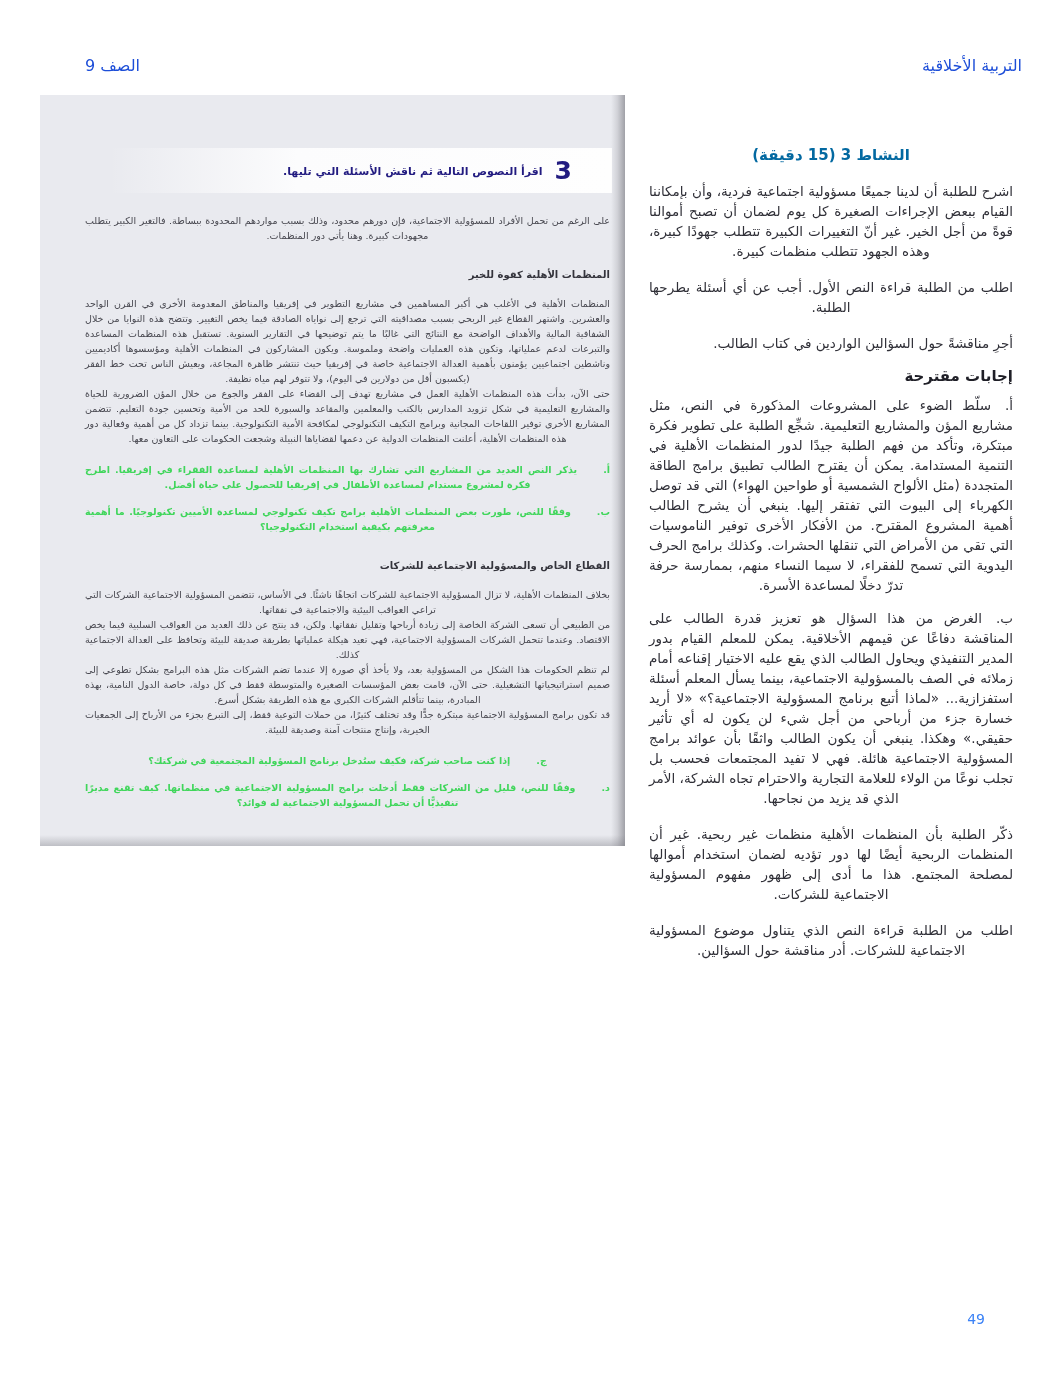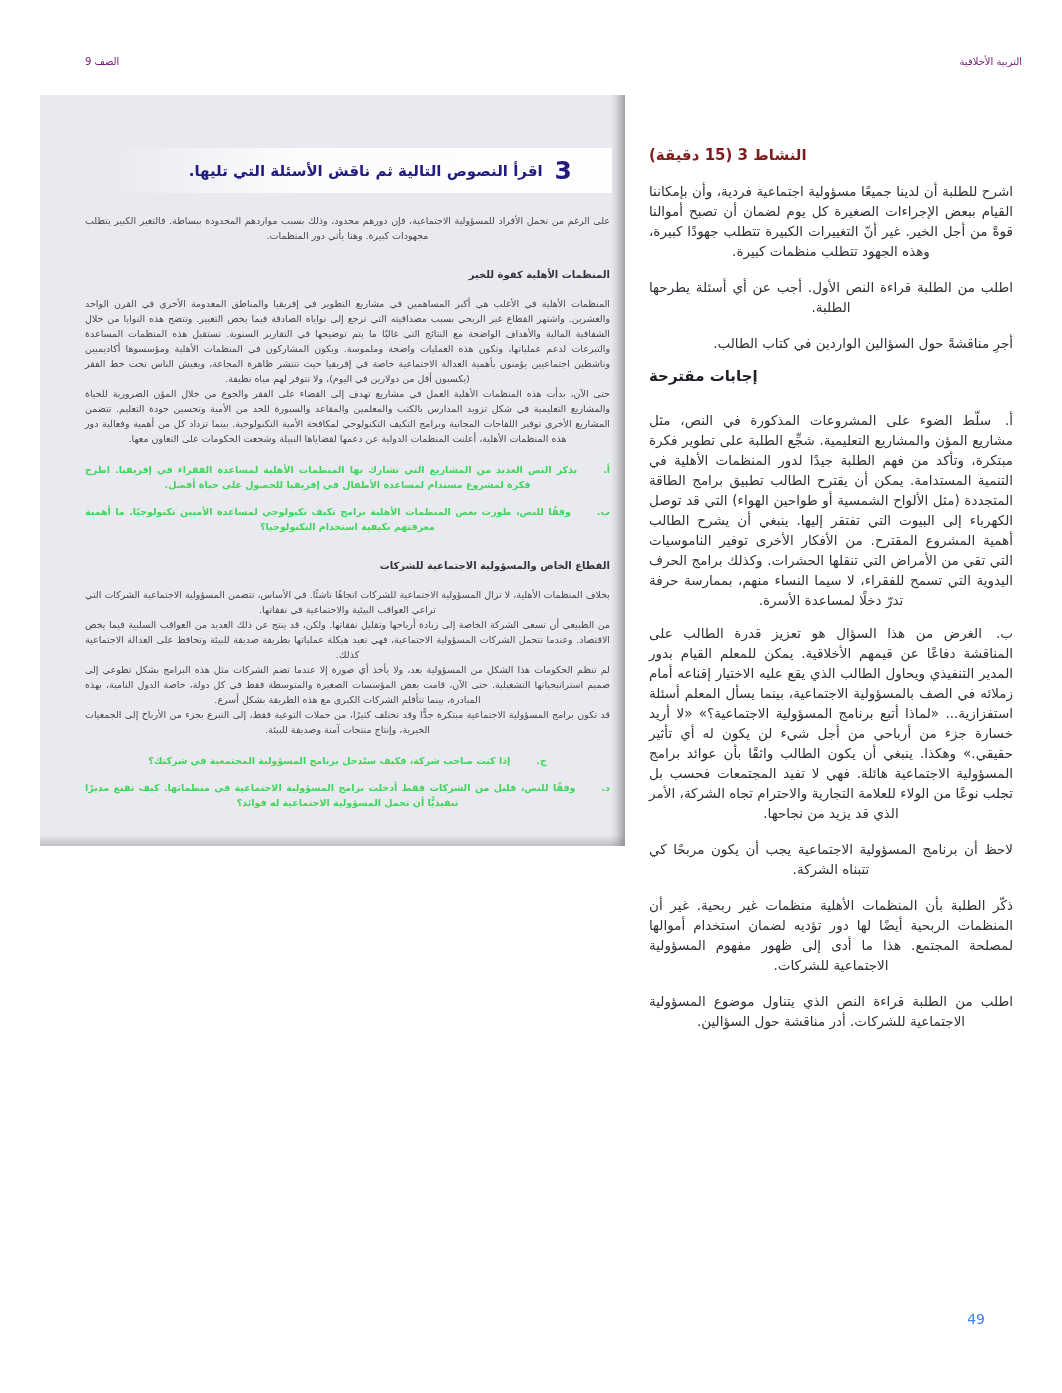--- a/index.html
+++ b/index.html
@@ -1,21 +1,21 @@
 <!DOCTYPE html>
 <html lang="ar" dir="rtl"><head>
 <meta charset="utf-8">
 <style>
   html,body{margin:0;padding:0;}
   body{
     width:1062px;height:1393px;position:relative;background:#ffffff;
     font-family:"DejaVu Sans", sans-serif;direction:rtl;overflow:hidden;
   }
   
-  .hdr{position:absolute;top:56px;font-size:10px;color:#701a75;}
+  .hdr{position:absolute;top:56px;font-size:16px;color:#1d4ed8;}
   .hdr-subject{right:40px;}
   .hdr-grade{left:85px;}
   
   .scan{
     position:absolute;top:95px;left:40px;width:585px;height:751px;
     background:#e9eaef;
   }
   .scan .edge-r{
     position:absolute;top:0;right:0;width:14px;height:100%;
     background:linear-gradient(to left, rgba(100,100,108,0.55), rgba(100,100,108,0.18) 55%, rgba(100,100,108,0));
@@ -26,40 +26,40 @@
     background:linear-gradient(to top, rgba(110,110,118,0.35), rgba(110,110,118,0));
     pointer-events:none;
   }
   .band{
     position:absolute;top:53px;left:0;right:13px;height:45px;
     background:linear-gradient(to left, #fefefe 0%, #fcfcfd 55%, rgba(252,252,253,0) 88%);
     display:flex;align-items:center;justify-content:flex-start;
     padding-right:40px;box-sizing:border-box;gap:12px;direction:rtl;
   }
   .band .num{font-size:25px;font-weight:700;color:#221b80;line-height:1;}
-  .band .txt{font-size:15px;font-weight:700;color:#221b80;padding-top:1px;}
+  .band .txt{font-size:11px;font-weight:700;color:#221b80;padding-top:1px;}
   .scan-body{
     position:absolute;top:118px;right:15px;left:45px;direction:rtl;
     font-size:9.5px;line-height:15px;color:#47474f;
   }
   .bp{margin:0;text-align:justify;text-align-last:center;}
   .bh{margin:24px 0 0 0;font-size:10px;font-weight:700;color:#34343c;text-align:right;}
   .mt{margin-top:14px;}
   .qlist{margin-top:16px;}
   .q{color:#40d65b;font-weight:700;margin:0 0 12px 0;text-align:justify;text-align-last:center;}
   .qm{padding-left:26px;}
   
   .teacher{
     position:absolute;top:145px;right:49px;width:364px;direction:rtl;
     font-size:13.5px;line-height:20px;color:#303038;
   }
-  .t-head{margin:0 0 15px 0;font-size:15px;font-weight:700;color:#7f1d1d;text-align:left;}
+  .t-head{margin:0 0 15px 0;font-size:15px;font-weight:700;color:#0369a1;text-align:center;}
   .tp{margin:16px 0 13px 0;text-align:justify;text-align-last:center;}
   .tp.single{text-align-last:right;}
-  .s-head{margin:4px 0 24px 0;font-size:15px;font-weight:700;color:#1f1f27;text-align:left;}
+  .s-head{margin:4px 0 9px 0;font-size:15px;font-weight:700;color:#1f1f27;text-align:right;}
   .ans{margin:0 0 13px 0;text-align:justify;text-align-last:center;}
   .am{padding-left:14px;}
   
   .pageno{position:absolute;top:1311px;right:77px;font-size:14px;font-weight:400;color:#3b82f6;}
 </style>
 </head>
 <body>
 
 <div>
 
@@ -103,20 +103,19 @@
   <aside class="teacher">
     <h2 class="t-head">النشاط 3 (15 دقيقة)</h2>
     <p class="tp">اشرح للطلبة أن لدينا جميعًا مسؤولية اجتماعية فردية، وأن بإمكاننا القيام ببعض الإجراءات الصغيرة كل يوم لضمان أن تصبح أموالنا قوةً من أجل الخير. غير أنّ التغييرات الكبيرة تتطلب جهودًا كبيرة، وهذه الجهود تتطلب منظمات كبيرة.</p>
     <p class="tp">اطلب من الطلبة قراءة النص الأول. أجب عن أي أسئلة يطرحها الطلبة.</p>
     <p class="tp single">أجرِ مناقشةً حول السؤالين الواردين في كتاب الطالب.</p>
 
     <h3 class="s-head">إجابات مقترحة</h3>
     <p class="ans"><span class="am">أ.</span><span>سلّط الضوء على المشروعات المذكورة في النص، مثل مشاريع المؤن والمشاريع التعليمية. شجِّع الطلبة على تطوير فكرة مبتكرة، وتأكد من فهم الطلبة جيدًا لدور المنظمات الأهلية في التنمية المستدامة. يمكن أن يقترح الطالب تطبيق برامج الطاقة المتجددة (مثل الألواح الشمسية أو طواحين الهواء) التي قد توصل الكهرباء إلى البيوت التي تفتقر إليها. ينبغي أن يشرح الطالب أهمية المشروع المقترح. من الأفكار الأخرى توفير الناموسيات التي تقي من الأمراض التي تنقلها الحشرات. وكذلك برامج الحرف اليدوية التي تسمح للفقراء، لا سيما النساء منهم، بممارسة حرفة تدرّ دخلًا لمساعدة الأسرة.</span></p>
     <p class="ans"><span class="am">ب.</span><span>الغرض من هذا السؤال هو تعزيز قدرة الطالب على المناقشة دفاعًا عن قيمهم الأخلاقية. يمكن للمعلم القيام بدور المدير التنفيذي ويحاول الطالب الذي يقع عليه الاختيار إقناعه أمام زملائه في الصف بالمسؤولية الاجتماعية، بينما يسأل المعلم أسئلة استفزازية... «لماذا أتبع برنامج المسؤولية الاجتماعية؟» «لا أريد خسارة جزء من أرباحي من أجل شيء لن يكون له أي تأثير حقيقي.» وهكذا. ينبغي أن يكون الطالب واثقًا بأن عوائد برامج المسؤولية الاجتماعية هائلة. فهي لا تفيد المجتمعات فحسب بل تجلب نوعًا من الولاء للعلامة التجارية والاحترام تجاه الشركة، الأمر الذي قد يزيد من نجاحها.</span></p>
 
-    <p class="tp">لاحظ أن برنامج المسؤولية الاجتماعية يجب أن يكون مربحًا كي تتبناه الشركة.</p>
     <p class="tp">ذكّر الطلبة بأن المنظمات الأهلية منظمات غير ربحية. غير أن المنظمات الربحية أيضًا لها دور تؤديه لضمان استخدام أموالها لمصلحة المجتمع. هذا ما أدى إلى ظهور مفهوم المسؤولية الاجتماعية للشركات.</p>
     <p class="tp">اطلب من الطلبة قراءة النص الذي يتناول موضوع المسؤولية الاجتماعية للشركات. أدر مناقشة حول السؤالين.</p>
   </aside>
 
   <div class="pageno">49</div>
 
 </div>
 
 </body></html>

